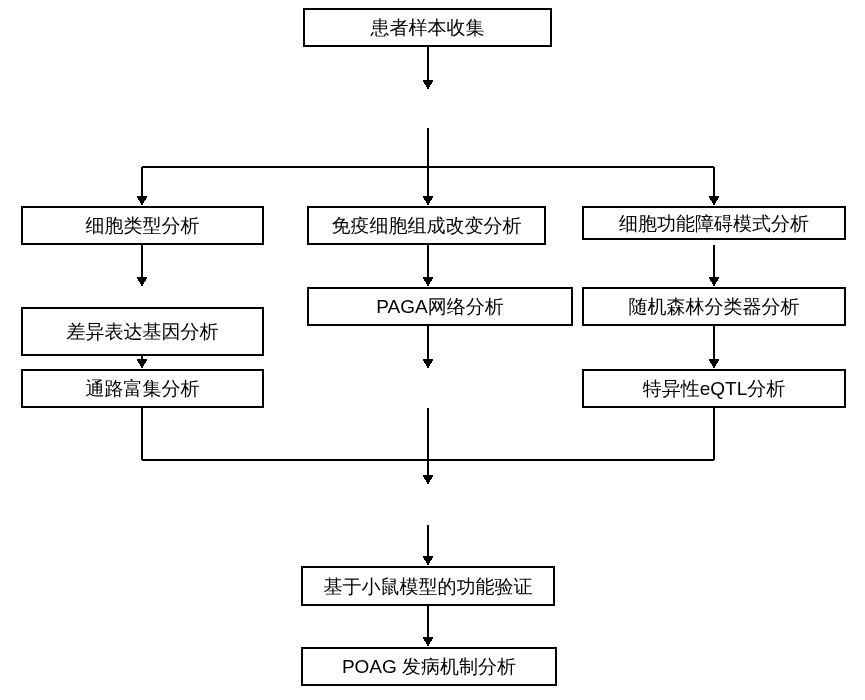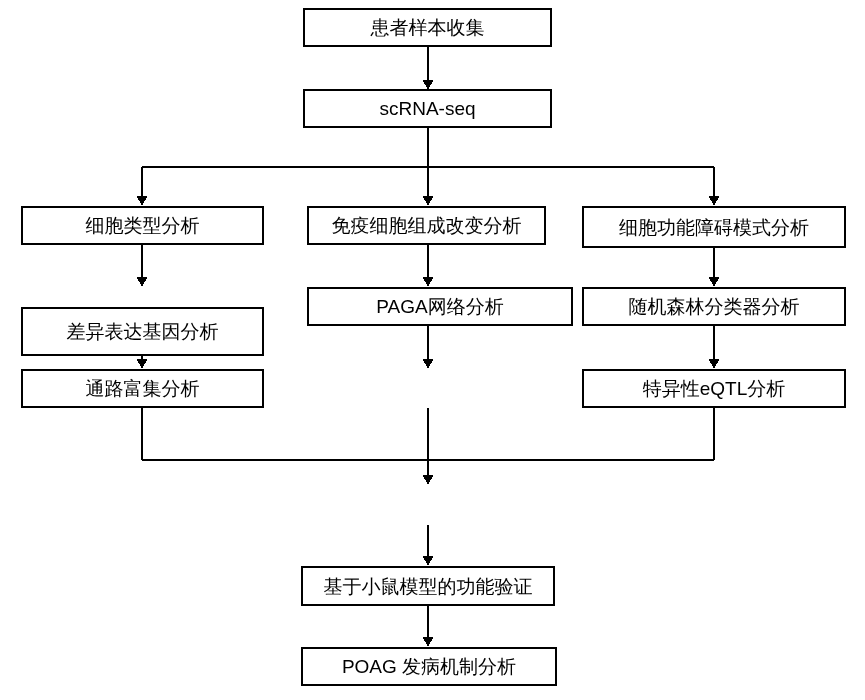--- a/index.html
+++ b/index.html
@@ -68,25 +68,24 @@
              M708.5,277 L719.5,277 L714,287 Z
              M136.5,359 L147.5,359 L142,369 Z
              M422.5,359 L433.5,359 L428,369 Z
              M708.5,359 L719.5,359 L714,369 Z
              M422.5,475 L433.5,475 L428,485 Z
              M422.5,556 L433.5,556 L428,566 Z
              M422.5,637 L433.5,637 L428,647 Z"></path>
   </svg>
 
   <div class="node" style="left:303px; top:8px;  width:249px; height:39px;">患者样本收集</div>
-  <div class="node" style="left:303px; top:89px; width:249px; height:39px;">scRNA-seq</div>
 
   <div class="node" style="left:21px;  top:206px; width:243px; height:39px;">细胞类型分析</div>
   <div class="node" style="left:307px; top:206px; width:239px; height:39px;">免疫细胞组成改变分析</div>
-  <div class="node" style="left:582px; top:206px; width:264px; height:42px;">细胞功能障碍模式分析</div>
+  <div class="node" style="left:582px; top:206px; width:264px; height:34px;">细胞功能障碍模式分析</div>
 
   <div class="node" style="left:21px;  top:287px; width:243px; height:49px;margin-top:20px;">差异表达基因分析</div>
   <div class="node" style="left:307px; top:287px; width:266px; height:39px;">PAGA网络分析</div>
   <div class="node" style="left:582px; top:287px; width:264px; height:39px;">随机森林分类器分析</div>
 
   <div class="node" style="left:21px;  top:369px; width:243px; height:39px;">通路富集分析</div>
   <div class="node" style="left:582px; top:369px; width:264px; height:39px;">特异性eQTL分析</div>
 
   <div class="node" style="left:301px; top:566px; width:254px; height:40px;">基于小鼠模型的功能验证</div>
   <div class="node" style="left:301px; top:647px; width:256px; height:39px;">POAG 发病机制分析</div>

